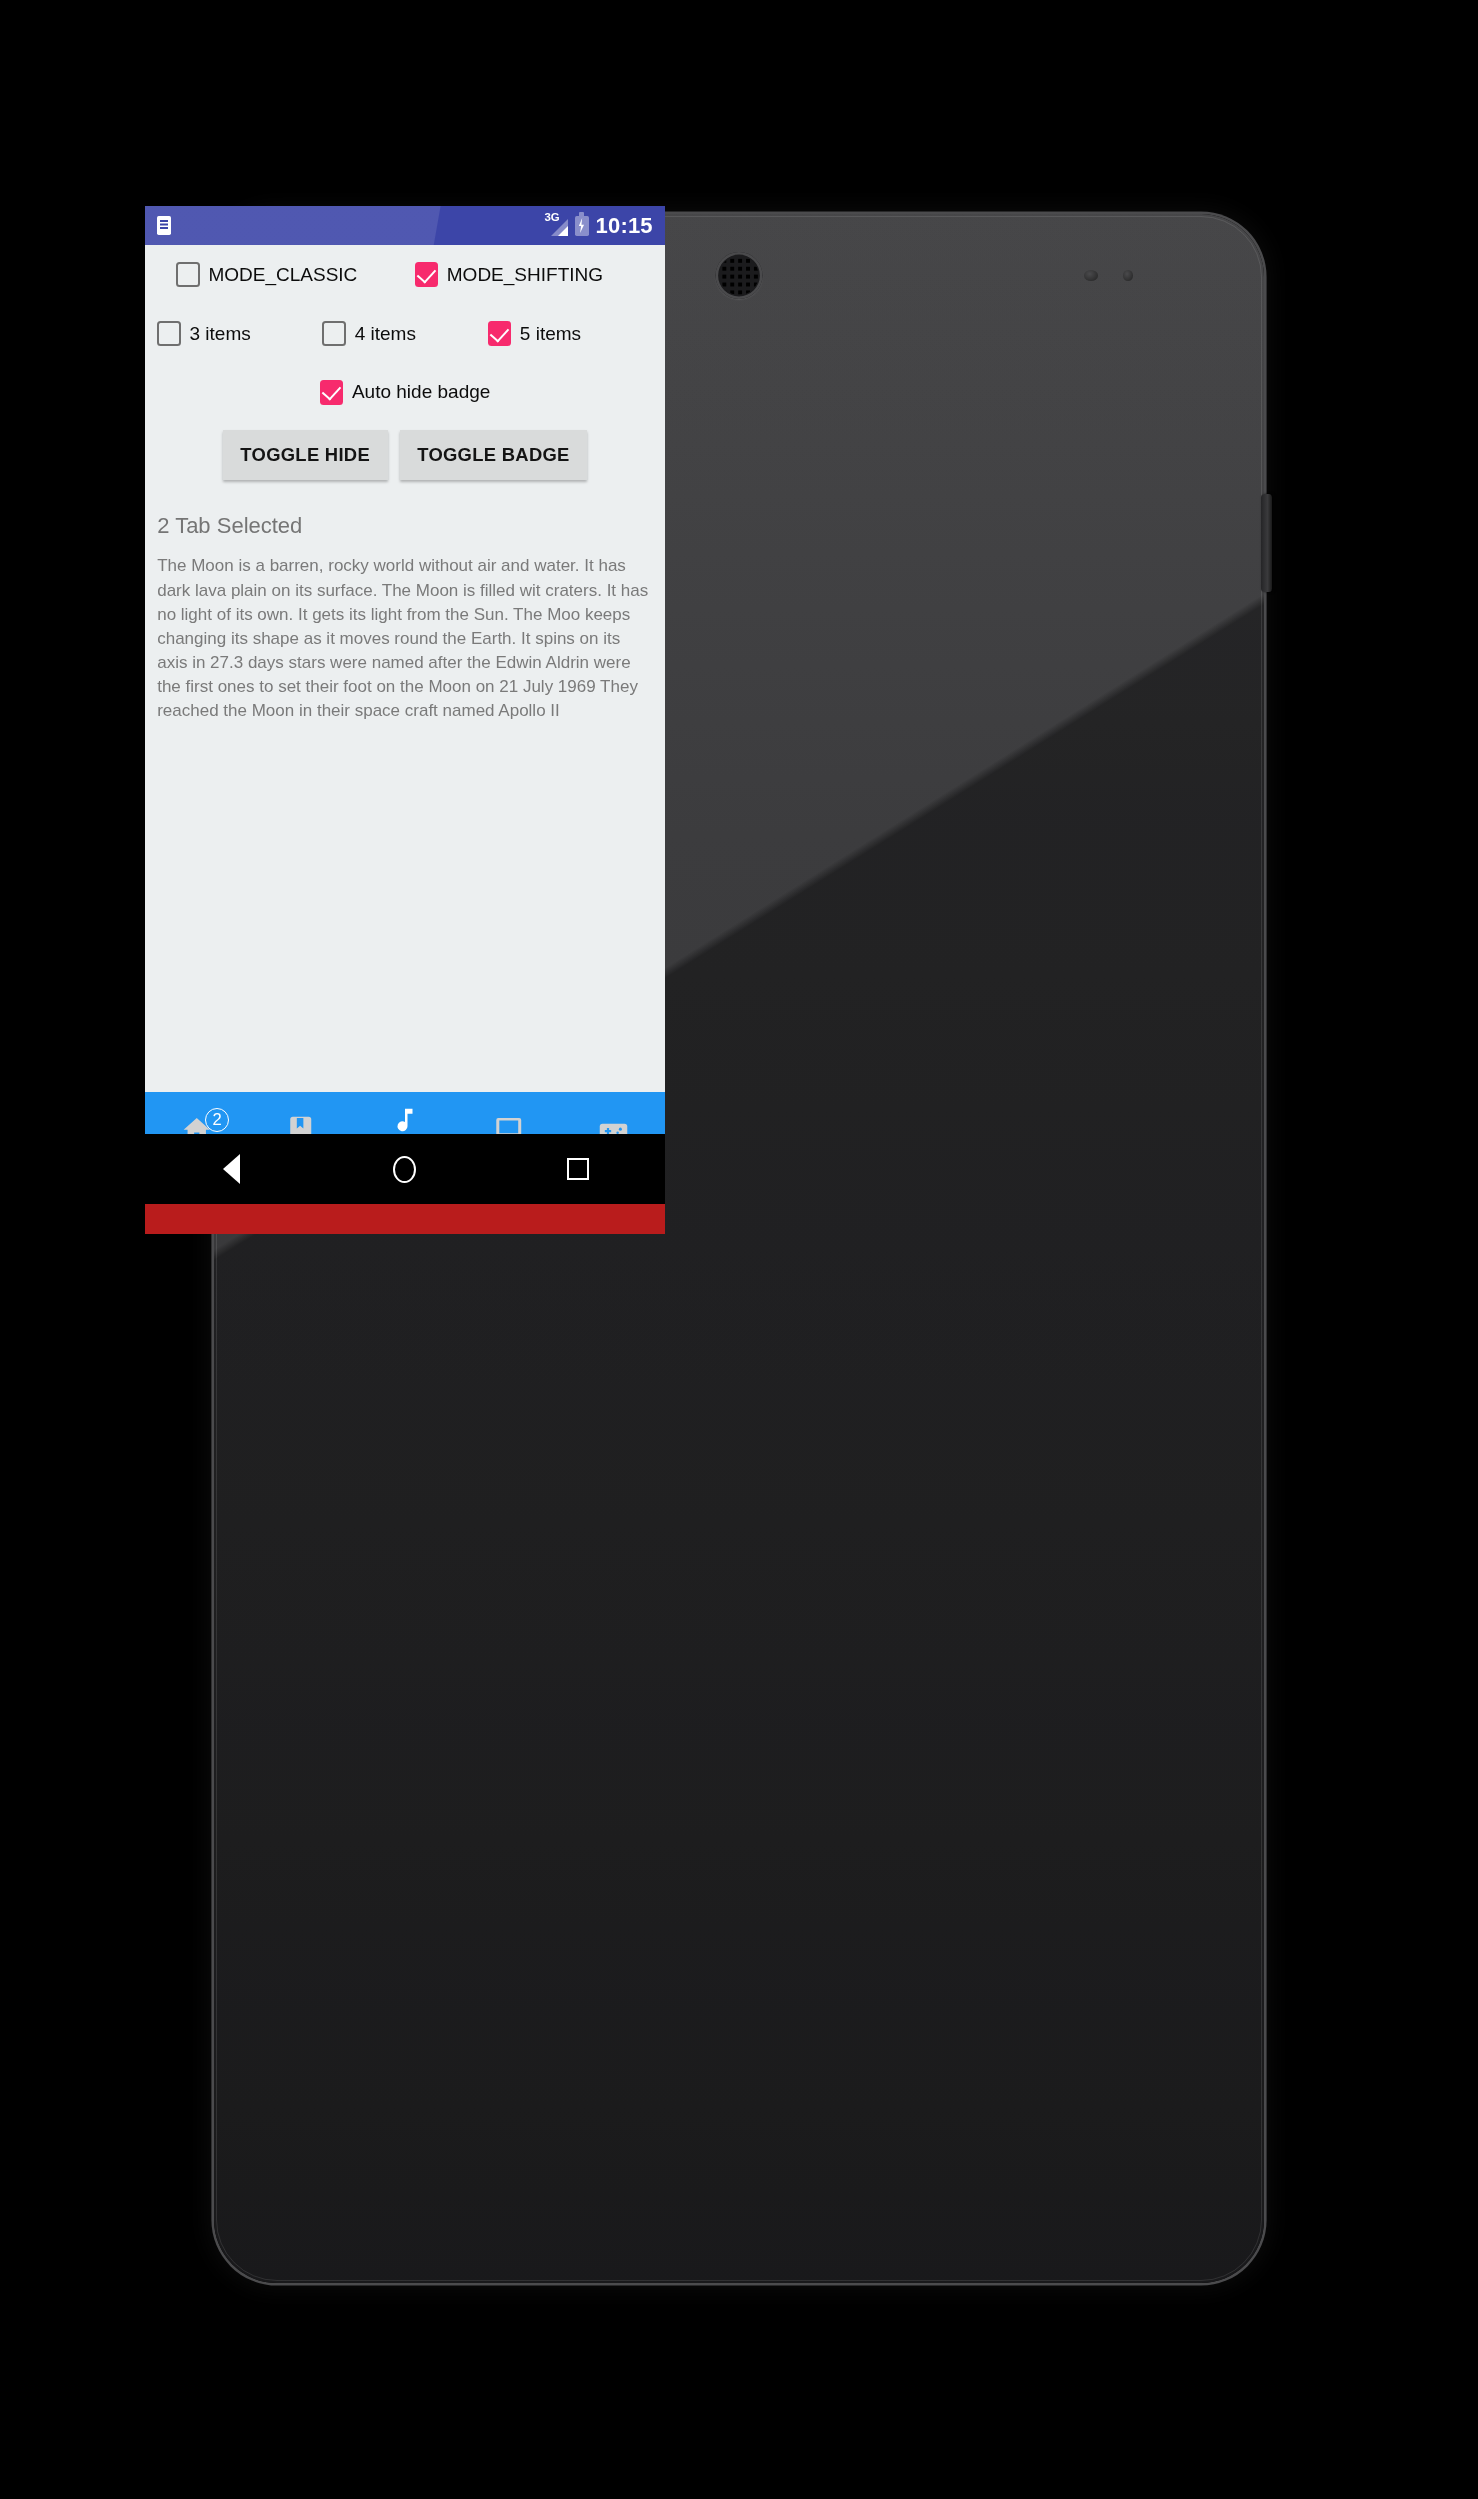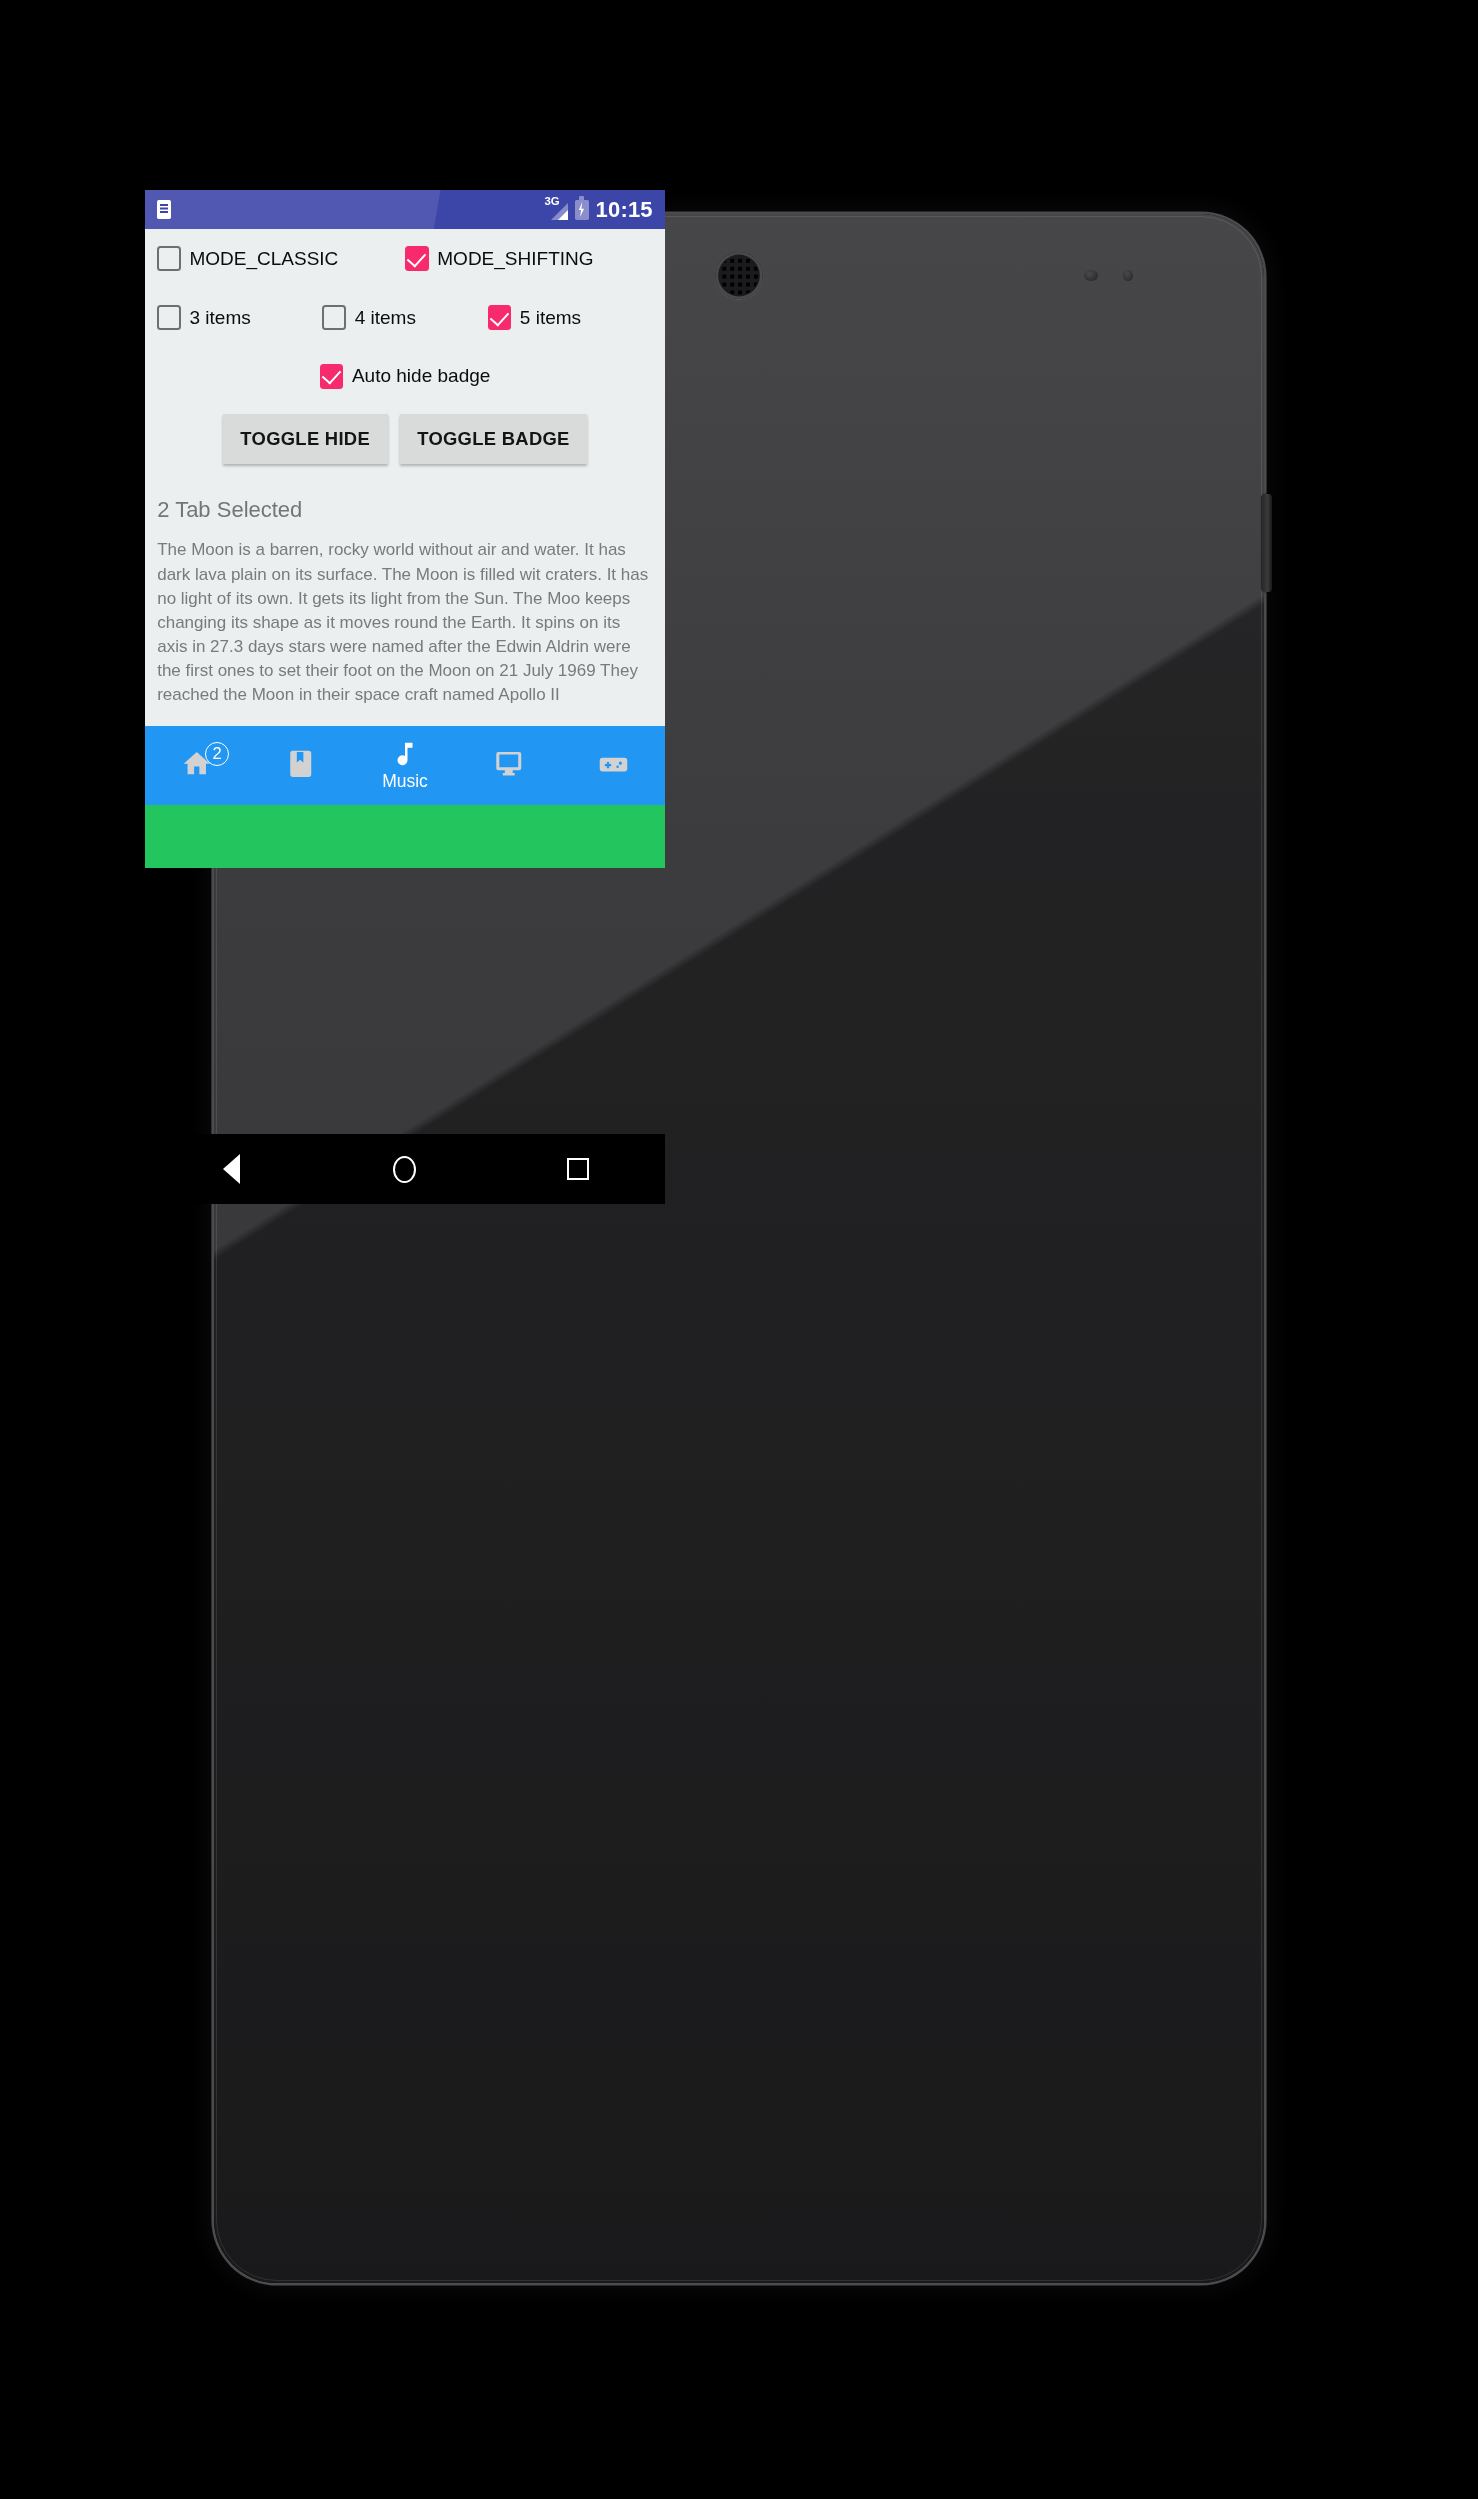--- a/index.html
+++ b/index.html
@@ -36,22 +36,22 @@
            background-image:radial-gradient(#000 38%, transparent 40%);
            background-size:7.9px 7.9px;background-position:0.9px 0.9px;}
   #frontcam{position:absolute;left:185px;top:51px;width:15.7px;height:15.7px;border-radius:50%;
            background:radial-gradient(circle at 38% 32%,#7c86d6 0%,#2b3382 45%,#0b0d22 75%,#000 100%);
            box-shadow:0 0 0 2.6px #57575a;}
   .sensor{position:absolute;top:56px;width:14px;height:10.5px;border-radius:50%;
           background:radial-gradient(ellipse at 40% 35%,#4a4a4c,#222);}
   #sensor1{right:166px;}
   #sensor2{right:131px;width:9.6px;}
 
-  #viewport{position:absolute;left:145px;top:190px;width:520px;height:678px;
-            background:#22c55e;overflow:hidden;}
+  #viewport{position:absolute;left:145px;top:206px;width:520px;height:1028px;
+            background:#b91c1c;overflow:hidden;}
 
   
   #statusbar{height:39px;background:#3c45a8;display:flex;align-items:center;
              padding:0 12.2px;color:#fff;position:relative;}
   #statusbar .sheen{position:absolute;left:0;top:0;width:100%;height:100%;
              background:linear-gradient(100deg,rgba(255,255,255,.10) 0 56%,rgba(255,255,255,0) 56.2% 100%);
              pointer-events:none;}
   #sb-left{display:flex;align-items:center;gap:5.2px;flex:1;z-index:1;}
   #sb-right{display:flex;align-items:center;gap:7px;z-index:1;}
   #sb-time{font-size:22px;font-weight:700;letter-spacing:0.2px;line-height:1;}
@@ -88,21 +88,21 @@
 
   .cb-row{display:flex;align-items:center;padding:0 12.2px;}
   .cb{display:flex;align-items:center;gap:8.7px;}
   .box{width:23.6px;height:25px;border-radius:3.5px;flex:0 0 auto;position:relative;}
   .box.off{border:2.6px solid #6f6f6f;background:transparent;box-sizing:border-box;}
   .box.on{background:#f72a6d;}
   .box.on:after{content:"";position:absolute;left:6.1px;top:2.6px;width:8.7px;height:15px;
       border:2.6px solid #fff;border-top:none;border-left:none;transform:rotate(42deg);}
   .cb-label{font-size:19px;color:#0c0c0c;white-space:nowrap;}
 
-  #row1,#row2{height:59px;}
+  #row1,#row2{height:59px;margin-left:19px;}
   #row1 .cb:nth-child(1),#row2 .cb:nth-child(1){width:50%;}
   #row3{height:59px;}
   #row3 .cb{width:33.33%;}
   #row4{height:58px;justify-content:center;}
 
   #btn-row{display:flex;justify-content:center;gap:12.2px;padding:8.7px 0 0 0;}
   .mbtn{background:#d9dbdb;border:none;border-radius:0;padding:14px 17.5px;
         font-size:18.4px;font-weight:700;color:#141414;letter-spacing:0.3px;
         font-family:"Liberation Sans","DejaVu Sans",sans-serif;
         box-shadow:0 1.7px 2.6px rgba(0,0,0,.26);cursor:pointer;}

